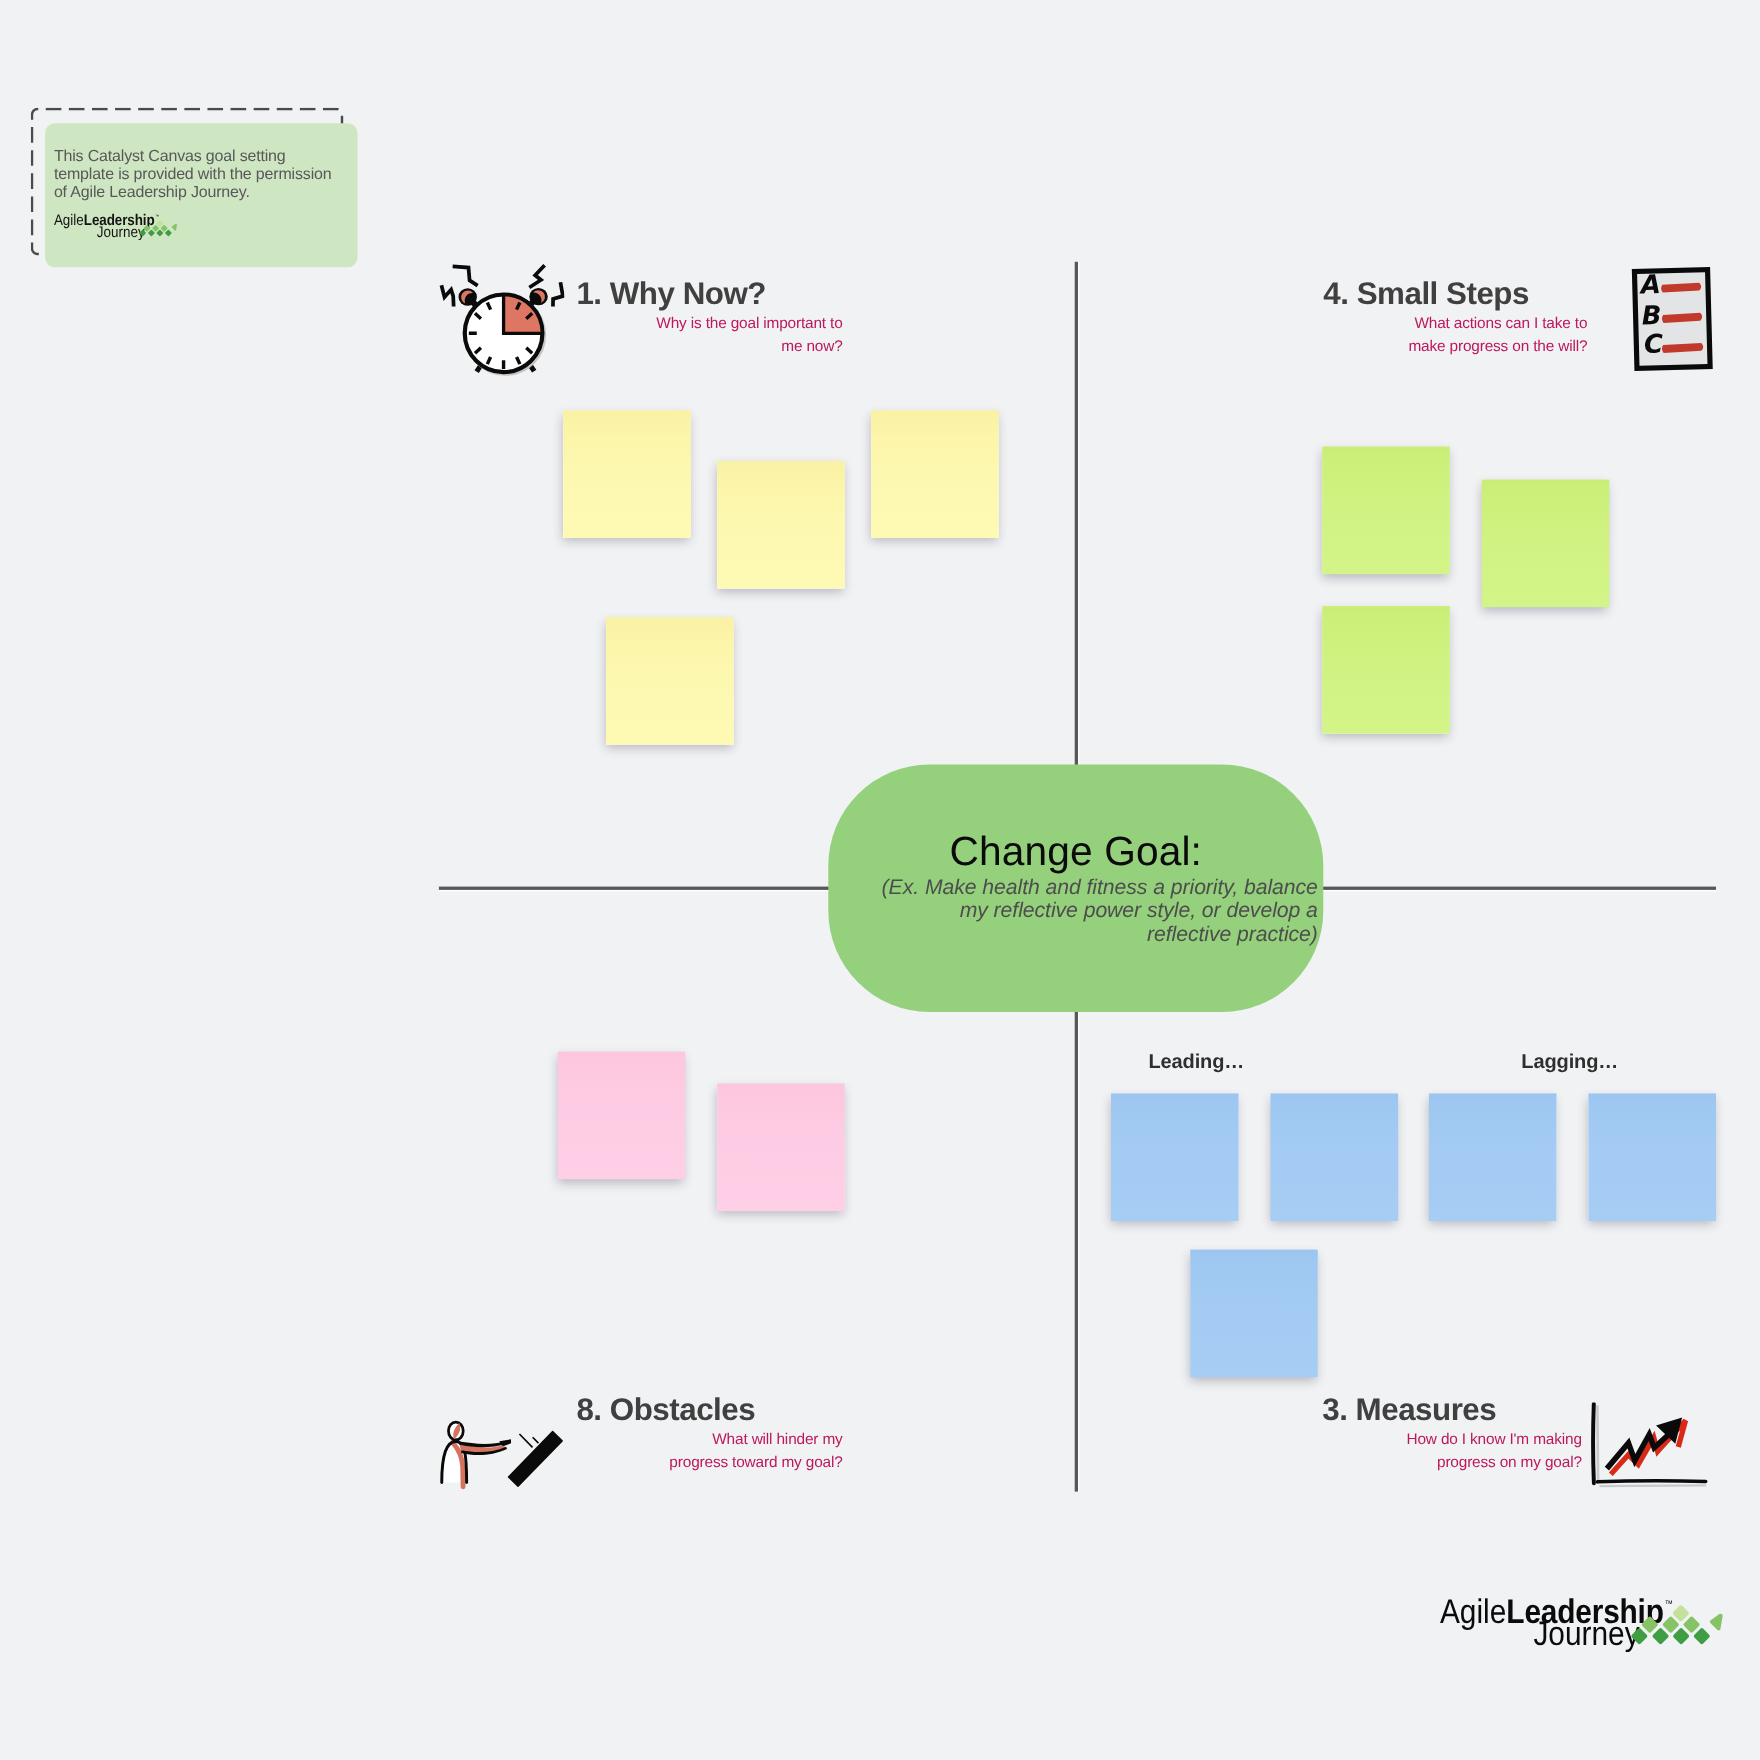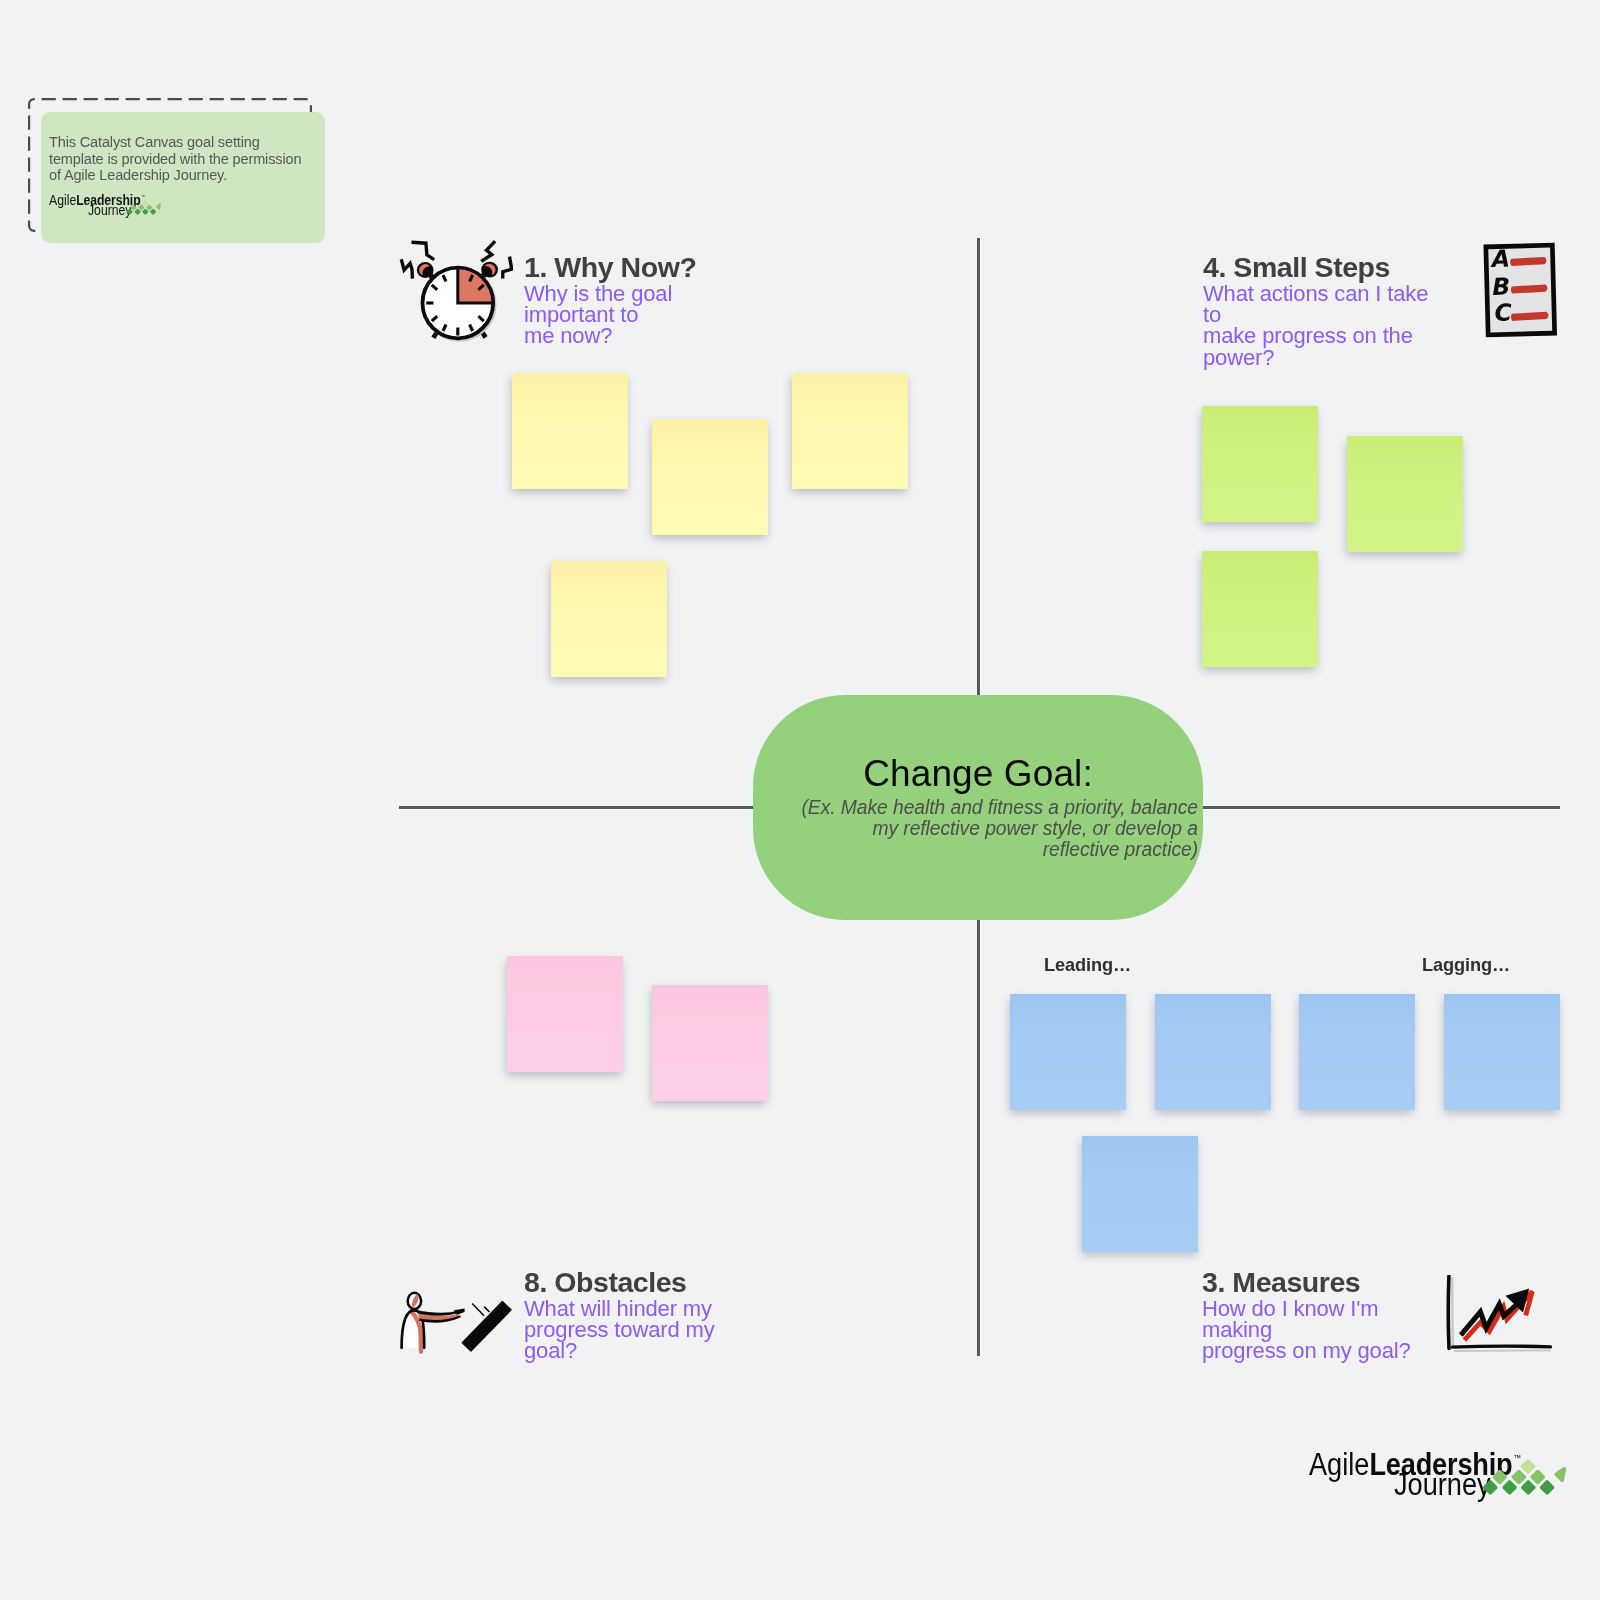--- a/index.html
+++ b/index.html
@@ -26,21 +26,21 @@
         box-shadow:-1px 4px 9px -1px rgba(62,60,82,.32);}
   .note.yellow{background:linear-gradient(180deg,#f9f1a4 0%,#fcf5a9 18%,#fdf8b0 45%,#fefab4 100%);}
   .note.green {background:linear-gradient(180deg,#c9ee76 0%,#cdf07b 18%,#d0f282 45%,#d3f488 100%);}
   .note.pink  {background:linear-gradient(180deg,#fcc6df 0%,#fdc9e1 18%,#fdcce4 45%,#fecfe6 100%);}
   .note.blue  {background:linear-gradient(180deg,#9cc6f0 0%,#a0c9f2 18%,#a3cbf3 45%,#a6cdf4 100%);}
 
   
   .qblock{position:absolute;}
   .qtitle{font-weight:bold;color:#404040;white-space:nowrap;font-size:28.5px;
           letter-spacing:-0.45px;line-height:31px;}
-  .qsub{color:#8b5cf6;font-size:22px;line-height:21.2px;letter-spacing:-0.15px;text-align:left;}
+  .qsub{color:#be185d;font-size:14px;line-height:21.2px;letter-spacing:-0.15px;text-align:right;}
   .qicon{position:absolute;}
 
   
   #goal-pill{position:absolute;left:753px;top:695px;width:450px;height:225px;
              background:#95d17c;border-radius:92px;}
   #goal-title{position:absolute;left:0;top:0;width:450px;text-align:center;
               font-size:37px;color:#0b0b0b;letter-spacing:0.1px;line-height:40px;top:58.5px;}
   #goal-sub{position:absolute;left:5px;top:103px;width:440px;text-align:right;
             font-style:italic;font-size:19.3px;line-height:20.8px;color:#4d4d4d;letter-spacing:-0.06px;}
 
@@ -168,21 +168,21 @@
       <text x="15.5" y="26.2" font-family="'DejaVu Sans',sans-serif" font-size="23.5" font-weight="bold" font-style="italic" fill="#0a0a0a">A</text>
       <text x="15.5" y="54.3" font-family="'DejaVu Sans',sans-serif" font-size="23.5" font-weight="bold" font-style="italic" fill="#0a0a0a">B</text>
       <text x="17" y="80.3" font-family="'DejaVu Sans',sans-serif" font-size="23.5" font-weight="bold" font-style="italic" fill="#0a0a0a">C</text>
     </g>
   </svg>
 
   <div class="qblock" id="q4" style="left:1203px;top:252px;width:240px;">
     <div class="qtitle">4. Small Steps</div>
     <div class="qsub">
       <span>What actions can I take to</span><br>
-      <span>make progress on the power?</span>
+      <span>make progress on the will?</span>
     </div>
   </div>
 
   <svg class="qicon" id="icon-obstacle" width="116" height="76" viewBox="0 0 116 76" style="left:398px;top:1288px;">
 
     <path d="M3.6 59.8 C3.6 34 8.2 22.4 16.4 22.4 C24.4 22.4 26.2 33.5 26.2 59.8 Z" fill="#fff"></path>
 
     <path d="M13.4 23.2 C18.6 29 22.2 37 22.6 45 L23 63.6" fill="none" stroke="#d4735f" stroke-width="4.4" stroke-linecap="round"></path>
 
     <path d="M3.6 59.8 C3.6 34 8.2 22.4 16.4 22.4 C24.4 22.4 26.2 33.5 26.2 59.8" fill="none" stroke="#0a0a0a" stroke-width="2.7" stroke-linecap="round"></path>
@@ -240,21 +240,21 @@
   <div id="goal-pill">
     <div id="goal-title">Change Goal:</div>
     <div id="goal-sub">
       <span>(Ex. Make health and fitness a priority, balance</span><br>
       <span>my reflective power style, or develop a</span><br>
       <span>reflective practice)</span>
     </div>
   </div>
 
   <div class="collabel" id="label-leading" style="left:1044px;top:955px;">Leading…</div>
-  <div class="collabel" id="label-lagging" style="left:1383px;top:955px;margin-left:39px;">Lagging…</div>
+  <div class="collabel" id="label-lagging" style="left:1383px;top:955px;">Lagging…</div>
 
   <div id="brand-logo">
     <div class="logo-row1">
       <span class="logo-agile">Agile</span><span class="logo-lead">Leadership</span><span class="logo-tm">™</span>
     </div>
     <div class="logo-row2">
       <span class="logo-journey">Journey</span>
     </div>
     <svg class="logo-diamonds" width="88" height="46" viewBox="0 0 88 46">
       <g fill="#3f9e44">

